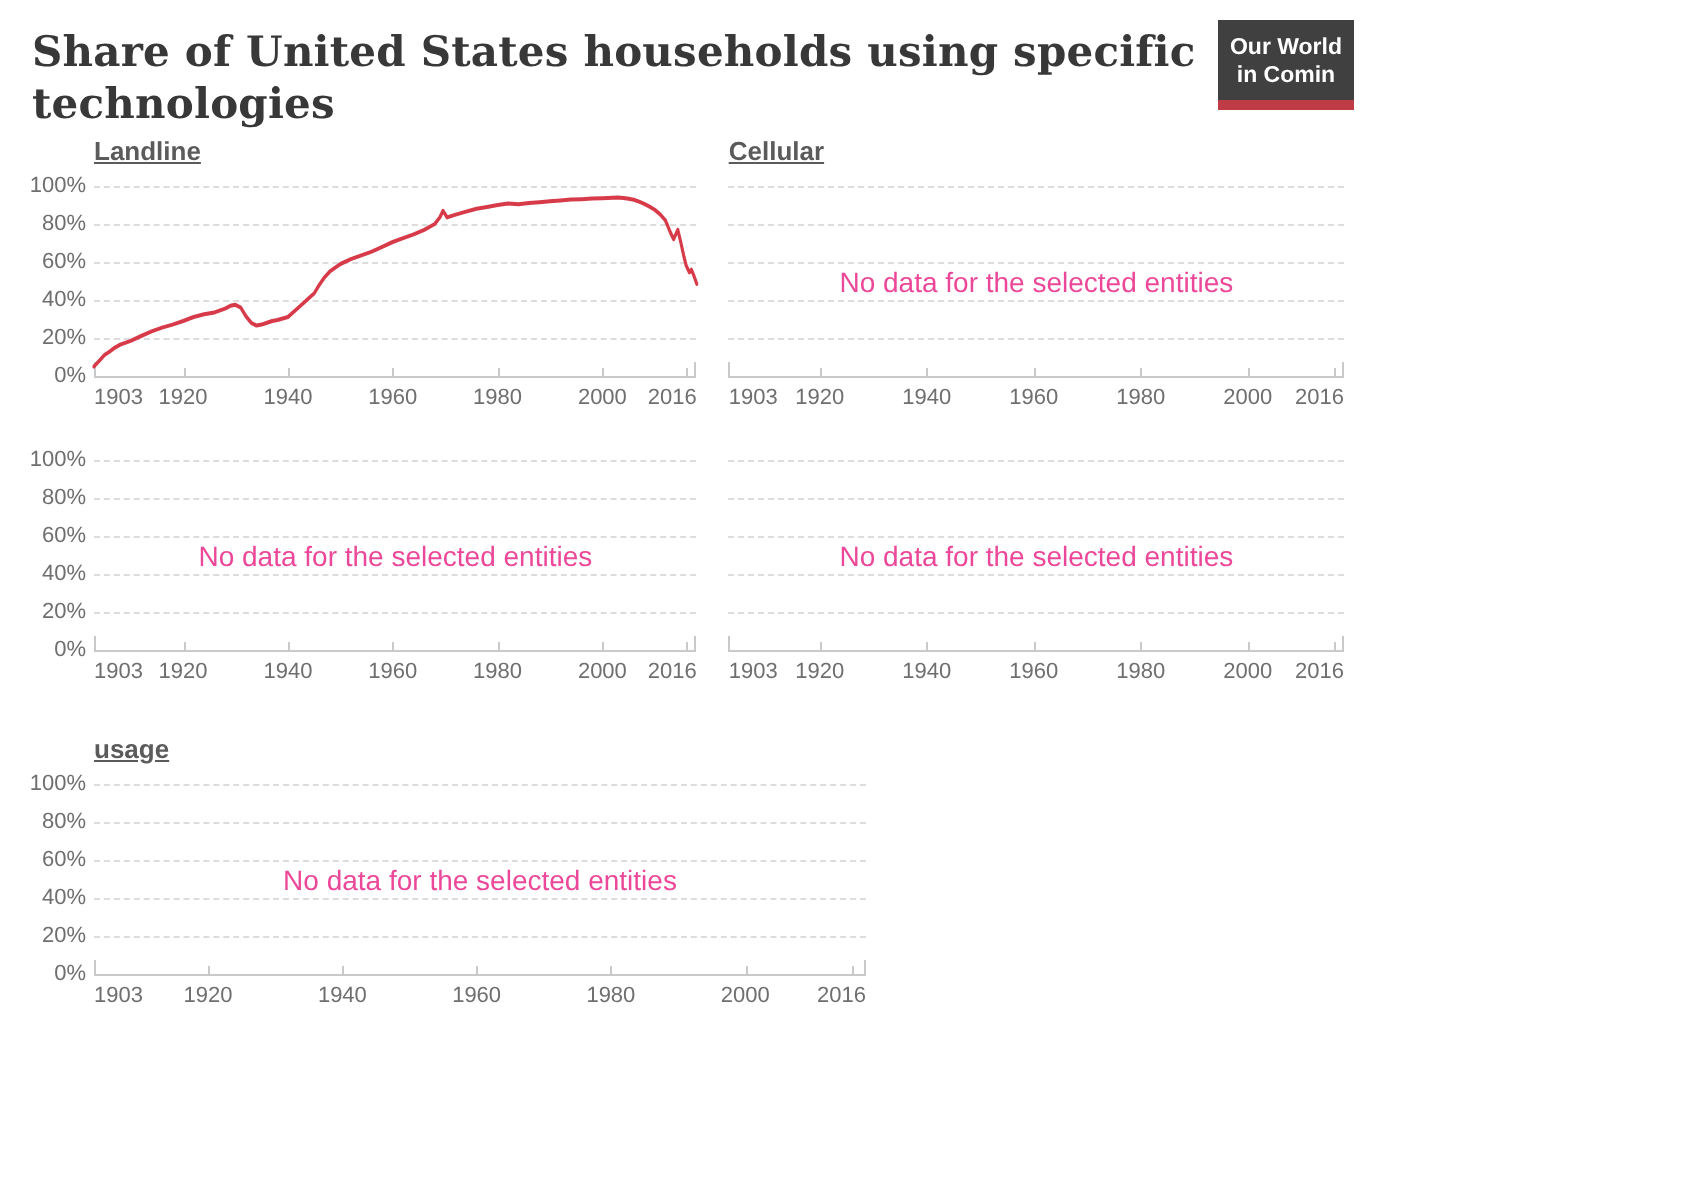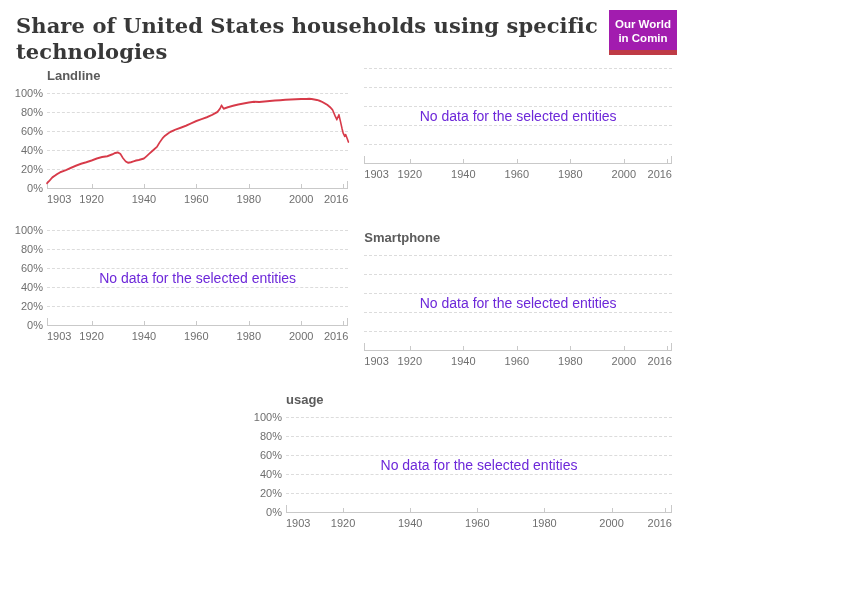--- a/index.html
+++ b/index.html
@@ -9,51 +9,51 @@
   .header{position:relative;padding:13px 16px 0 16px;height:46px;box-sizing:border-box;}
   .chart-title{margin:0;font-family:"DejaVu Serif","Liberation Serif",serif;
                font-size:21px;font-weight:700;color:#383838;letter-spacing:.1px;line-height:1.25;}
   .logo{position:absolute;top:10px;right:10px;width:68px;box-sizing:border-box;
         background:#1d3d63;color:#fff;text-align:center;
         font-size:11.5px;font-weight:700;line-height:1.22;padding:7px 2px 5px 2px;
         border-bottom:5px solid #bf3b46;cursor:pointer;}
   
   .grid{margin:22px 15px 0 16px;}
   .row{display:flex;column-gap:16px;margin-bottom:23px;}
-  .row:last-child{margin-bottom:0;justify-content:flex-end;}
+  .row:last-child{margin-bottom:0;}
   .panel{width:386px;}
   .panel.with-y{width:417px;}
-  .panel-title{margin:0 0 9px 0;font-size:13px;font-weight:700;color:#5b5b5b;line-height:16px;}
+  .panel-title{margin:0 0 9px 0;font-size:13px;font-weight:700;color:#5b5b5b;line-height:16px;text-decoration:underline;}
   .panel.with-y .panel-title{margin-left:31px;}
   .chart-col{position:relative;}
   .panel.with-y .chart-col{margin-left:31px;}
   .chart{position:relative;height:95px;border-bottom:1px solid #c9c9c9;}
   .gridline{position:absolute;left:0;right:0;height:0;border-top:1px dashed #dcdcdc;}
   .tick{position:absolute;bottom:0;width:1px;height:4px;background:#c9c9c9;}
   .cap{position:absolute;bottom:0;width:1px;height:7px;background:#c9c9c9;}
   .line-svg{position:absolute;left:0;top:0;width:100%;height:95px;display:block;overflow:visible;}
   .no-data{position:absolute;left:0;right:0;top:50%;transform:translateY(-50%);
-           text-align:center;font-size:14px;color:#6d28d9;}
+           text-align:center;font-size:14px;color:#ec4899;}
   .xlabels{position:relative;height:18px;font-size:11px;color:#6f6f6f;}
   .xlabels span{position:absolute;top:4px;white-space:nowrap;}
   .ylabels{position:absolute;left:-31px;top:0;width:27px;height:95px;}
   .ylabels span{position:absolute;right:0;font-size:11px;color:#6f6f6f;line-height:11px;}
   
   .footer{margin:14px 16px 0 16px;font-size:12.5px;color:#757575;line-height:1.35;}
   .footer .label{font-weight:700;color:#555;}
   .footer .line2{margin-top:6px;}
 </style>
 </head>
 <body>
 
 <div class="page">
 
   <div class="header">
     <h1 class="chart-title">Share of United States households using specific technologies</h1>
-    <div class="logo" style="background: #a21caf; border-bottom-color: rgb(191, 59, 70);">
+    <div class="logo" style="background: #404040; border-bottom-color: rgb(191, 59, 70);">
       <div>Our World</div>
       <div>in Comin</div>
     </div>
   </div>
 
   <div class="grid">
     <div class="row">
       <section class="panel with-y">
         <h3 class="panel-title">Landline</h3>
         <div class="chart-col">
@@ -89,20 +89,21 @@
               <span style="left: 14.7826%; transform: translateX(-50%);">1920</span>
               <span style="left: 32.1739%; transform: translateX(-50%);">1940</span>
               <span style="left: 49.5652%; transform: translateX(-50%);">1960</span>
               <span style="left: 66.9565%; transform: translateX(-50%);">1980</span>
               <span style="left: 84.3478%; transform: translateX(-50%);">2000</span>
               <span style="right: 0px;">2016</span>
             </div>
         </div>
       </section>
       <section class="panel">
+        <h3 class="panel-title">Cellular</h3>
         <div class="chart-col">
           <div class="chart">
               <div class="gridline" style="top: 76px;"></div>
               <div class="gridline" style="top: 57px;"></div>
               <div class="gridline" style="top: 38px;"></div>
               <div class="gridline" style="top: 19px;"></div>
               <div class="gridline" style="top: 0px;"></div>
               <div class="cap" style="left: 0px;"></div>
               <div class="cap" style="right: 0px;"></div>
               <div class="tick" style="left: 0%;"></div>
@@ -160,21 +161,20 @@
               <span style="left: 14.7826%; transform: translateX(-50%);">1920</span>
               <span style="left: 32.1739%; transform: translateX(-50%);">1940</span>
               <span style="left: 49.5652%; transform: translateX(-50%);">1960</span>
               <span style="left: 66.9565%; transform: translateX(-50%);">1980</span>
               <span style="left: 84.3478%; transform: translateX(-50%);">2000</span>
               <span style="right: 0px;">2016</span>
             </div>
         </div>
       </section>
       <section class="panel">
-        <h3 class="panel-title">Smartphone</h3>
         <div class="chart-col">
           <div class="chart">
               <div class="gridline" style="top: 76px;"></div>
               <div class="gridline" style="top: 57px;"></div>
               <div class="gridline" style="top: 38px;"></div>
               <div class="gridline" style="top: 19px;"></div>
               <div class="gridline" style="top: 0px;"></div>
               <div class="cap" style="left: 0px;"></div>
               <div class="cap" style="right: 0px;"></div>
               <div class="tick" style="left: 0%;"></div>

